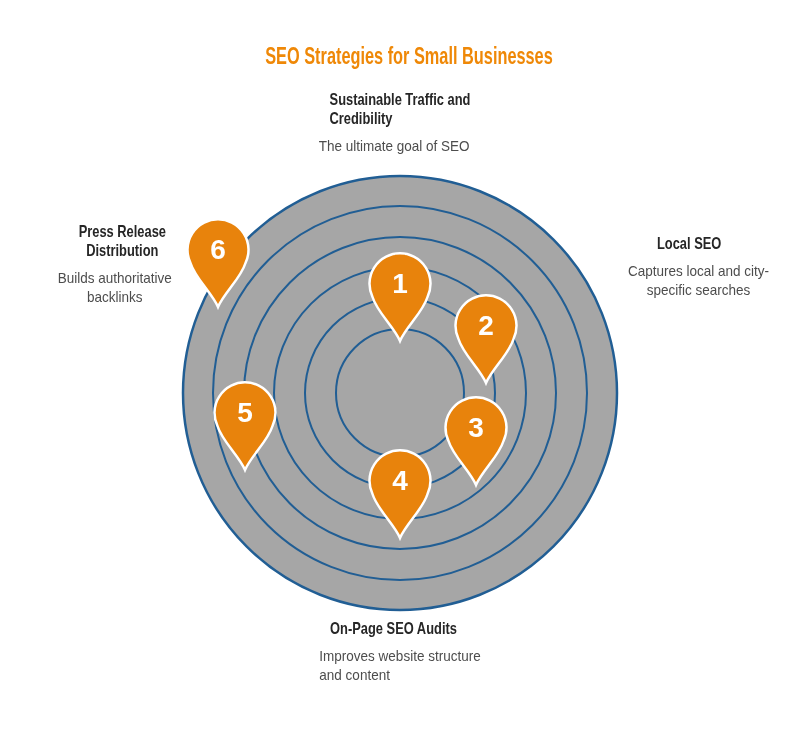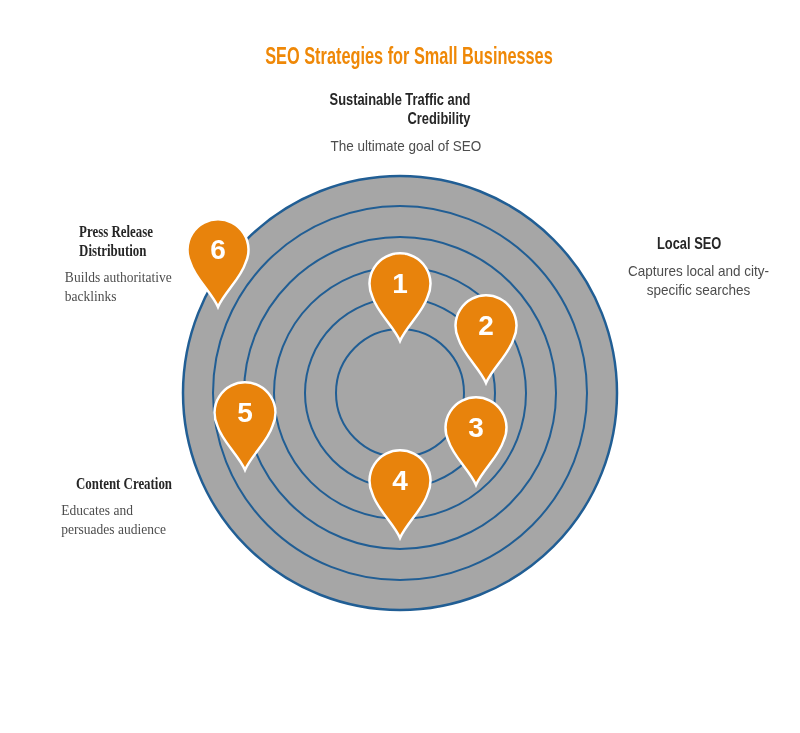--- a/index.html
+++ b/index.html
@@ -18,25 +18,25 @@
   svg.diagram{position:absolute;left:0;top:0;}
   .lb{position:absolute;}
   .lb .t{
     font-weight:bold;font-size:16.5px;line-height:19px;color:#262626;
     white-space:pre-line;margin:0 0 8px 0;transform:scaleX(.78);
   }
   .lb .d{
     font-size:15px;line-height:19px;color:#4D4D4D;
     white-space:pre-line;transform:scaleX(.9);
   }
-  .lb.center{text-align:right;}
+  .lb.center{text-align:left;}
   .lb.center .t,.lb.center .d{transform-origin:50% 0;}
   .lb.left-align{text-align:center;}
   .lb.left-align .t,.lb.left-align .d{transform-origin:0 0;}
-  .lb.right-align{text-align:left;font-family:Liberation Serif, serif;}
+  .lb.right-align{text-align:center;}
   .lb.right-align .t,.lb.right-align .d{transform-origin:100% 0;}
   .b0{left:400px;top:90px;transform:translateX(-50%);}
   .b1{left:628px;top:234px;}
   .b2{left:628px;top:466px;}
   .b3{left:400px;top:619px;transform:translateX(-50%);}
   .b4{right:628px;top:474px;}
   .b5{right:628px;top:222px;}
 </style>
 </head>
 <body>
@@ -86,26 +86,26 @@
     <div class="d">The ultimate goal of SEO</div>
   </div>
 
   <div class="lb left-align b1">
     <div class="t">Local SEO</div>
     <div class="d">Captures local and city-
 specific searches</div>
   </div>
 
 
+  <div class="lb center b3">
+    <div class="t">On-Page SEO Audits</div>
+    <div class="d">Improves website structure
+and content</div>
+  </div>
 
-  <div class="lb right-align b4">
-    <div class="t">Content Creation</div>
-    <div class="d">Educates and
-persuades audience</div>
-  </div>
 
   <div class="lb right-align b5">
     <div class="t">Press Release
 Distribution</div>
     <div class="d">Builds authoritative
 backlinks</div>
   </div>
 
 </div>
 

